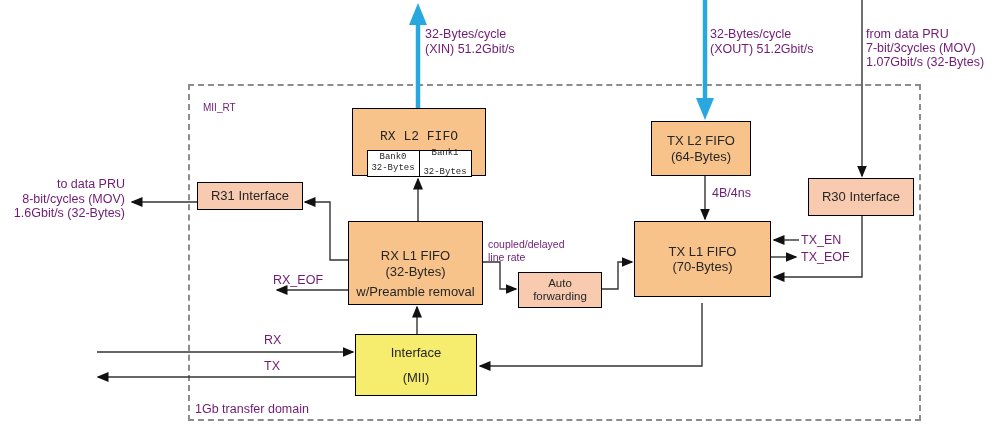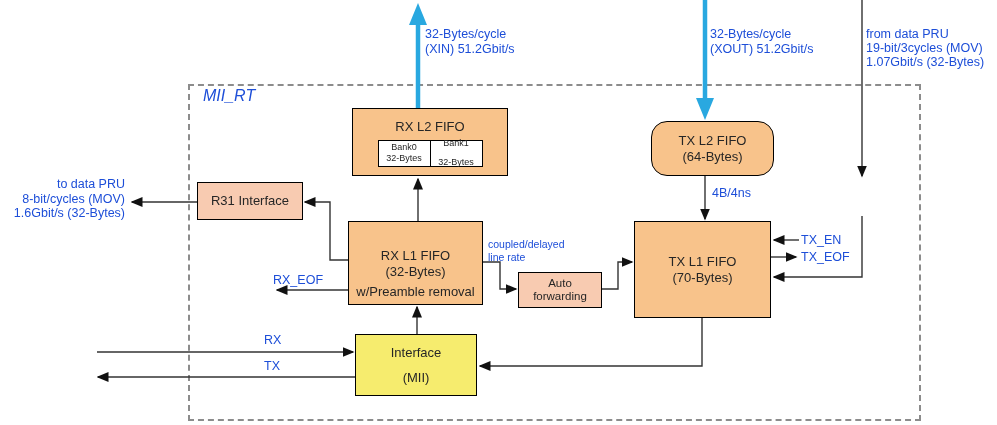--- a/index.html
+++ b/index.html
@@ -13,21 +13,21 @@
     border:2px dashed #8c8c8c;box-sizing:border-box;
   }
   .box{
     position:absolute;border:1.7px solid #000;box-sizing:border-box;
     display:flex;flex-direction:column;align-items:center;justify-content:center;
     text-align:center;color:#262626;font-size:13px;line-height:15.5px;
   }
   .fifo{background:#F8C38B;}
   .iface{background:#F8CBB1;}
   .eth{background:#F6EC6E;}
-  .lbl{position:absolute;font-size:12.5px;line-height:15px;white-space:nowrap;color:#1d4ed8;}
+  .lbl{position:absolute;font-size:12.5px;line-height:15px;white-space:nowrap;color:#701a75;}
   .lbl.small{font-size:10.5px;line-height:12.5px;}
   .lbl.right{text-align:right;}
   .banks{display:flex;margin-top:5px;}
   .bank{
     width:53px;height:27px;background:#ffffff;border:1px solid #000;
     font-size:9px;line-height:11.5px;display:flex;flex-direction:column;
     align-items:center;justify-content:center;box-sizing:border-box;
   }
   .bank + .bank{margin-left:-1px;gap:8px;}
   .footer-note{position:absolute;bottom:5px;left:0;right:0;font-size:13px;}
@@ -83,53 +83,57 @@
       <line x1="417" y1="334" x2="417" y2="307" marker-end="url(#ah)"></line>
 
       <path d="M702,303 L702,366 L480,366" marker-end="url(#ah)"></path>
 
       <line x1="97" y1="352" x2="353" y2="352" marker-end="url(#ah)"></line>
 
       <line x1="355" y1="377" x2="98" y2="377" marker-end="url(#ah)"></line>
     </g>
   </svg>
 
-  <div class="lbl" style="left:203px;top:88px;font-size:16px;font-style:italic;">MII_RT</div>
+  <div class="lbl" style="left:203px;top:100px;font-size:10px;">MII_RT</div>
+  <div class="lbl" style="left:195px;top:402px;">1Gb transfer domain</div>
 
-  <div class="box fifo" style="left:352px;top:108px;width:156px;height:68px;justify-content:flex-start;padding-top:10px;">
+  <div class="box fifo" style="left:352px;top:108px;width:134px;height:68px;justify-content:flex-start;padding-top:20px;font-family:Liberation Mono, monospace;">
     <div>RX L2 FIFO</div>
     <div class="banks">
       <div class="bank">
         <div>Bank0</div>
         <div>32-Bytes</div>
       </div>
       <div class="bank">
         <div>Bank1</div>
         <div>32-Bytes</div>
       </div>
     </div>
   </div>
 
-  <div class="box fifo" style="left:651px;top:121px;width:123px;height:55px;border-radius:16px;">
+  <div class="box fifo" style="left:651px;top:121px;width:100px;height:55px;">
     <div>TX L2 FIFO</div>
     <div>(64-Bytes)</div>
   </div>
 
-  <div class="box iface" style="left:197px;top:182px;width:106px;height:38px;">
+  <div class="box iface" style="left:197px;top:182px;width:106px;height:28px;">
     <div>R31 Interface</div>
   </div>
 
+  <div class="box iface" style="left:808px;top:178px;width:106px;height:38px;">
+    <div>R30 Interface</div>
+  </div>
 
   <div class="box fifo" style="left:348px;top:221px;width:135px;height:84px;justify-content:flex-start;padding-top:26px;">
     <div>RX L1 FIFO</div>
     <div>(32-Bytes)</div>
     <div class="footer-note">w/Preamble removal</div>
   </div>
 
-  <div class="box fifo" style="left:634px;top:221px;width:137px;height:97px;">
+  <div class="box fifo" style="left:634px;top:221px;width:137px;height:76px;">
     <div>TX L1 FIFO</div>
     <div>(70-Bytes)</div>
   </div>
 
   <div class="box iface" style="left:518px;top:272px;width:84px;height:36px;font-size:11.5px;line-height:13.5px;">
     <div>Auto</div>
     <div>forwarding</div>
   </div>
 
   <div class="box eth gap8" style="left:355px;top:334px;width:122px;height:62px;">
@@ -142,21 +146,21 @@
     <div>(XIN) 51.2Gbit/s</div>
   </div>
 
   <div class="lbl" style="left:710px;top:27px;">
     <div>32-Bytes/cycle</div>
     <div>(XOUT) 51.2Gbit/s</div>
   </div>
 
   <div class="lbl" style="left:866px;top:27px;line-height:14px;">
     <div>from data PRU</div>
-    <div>19-bit/3cycles (MOV)</div>
+    <div>7-bit/3cycles (MOV)</div>
     <div>1.07Gbit/s (32-Bytes)</div>
   </div>
 
   <div class="lbl right" style="left:0px;top:177px;width:125px;line-height:14.5px;">
     <div>to data PRU</div>
     <div>8-bit/cycles (MOV)</div>
     <div>1.6Gbit/s (32-Bytes)</div>
   </div>
 
   <div class="lbl" style="left:712px;top:186px;">4B/4ns</div>

